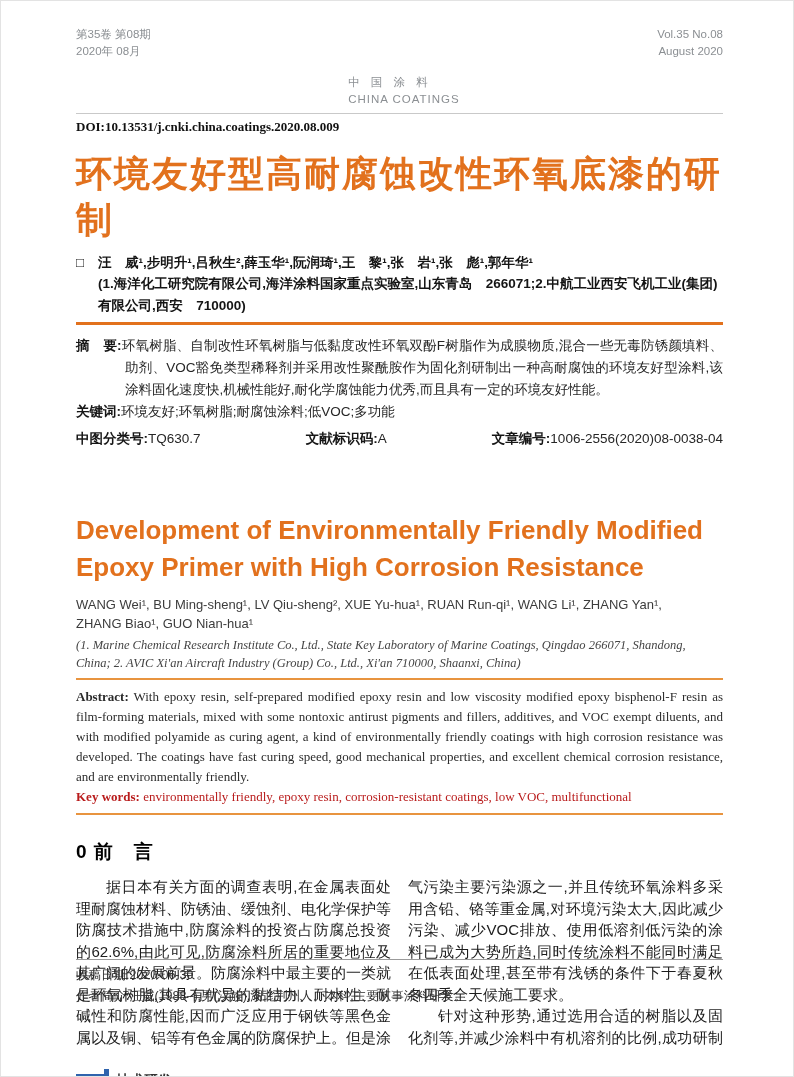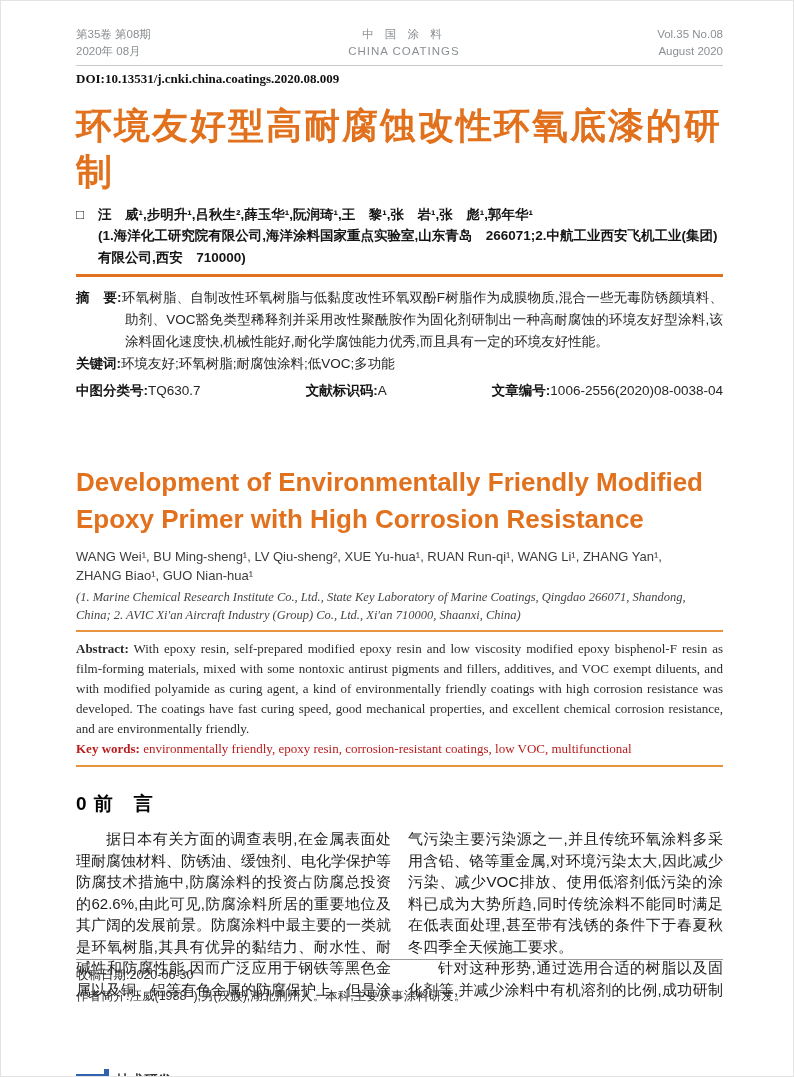--- a/index.html
+++ b/index.html
@@ -6,21 +6,21 @@
   html,body { background:#fff; }
   .page {
     position:relative; width:794px; height:1077px; margin:0 auto;
     background:#ffffff; font-family:"Liberation Sans", sans-serif;
     color:#1f1f1f; overflow:hidden; border:1px solid #e3e3e3;
   }
   .content { position:absolute; left:75px; top:25px; width:647px; }
 
   
   .jheader { display:flex; justify-content:space-between; color:#8b8f93; font-size:11.5px; line-height:17px; }
-  .jheader .cn-center { text-align:center; letter-spacing:4px; }
+  .jheader .cn-center { letter-spacing:4px;margin-top:48px; }
   .jheader .cn-center .en { letter-spacing:1px; }
   .jheader .right { text-align:right; }
   .header-rule { height:1px; background:#c9c9c9; margin-top:5px; }
   .doi { margin-top:5px; font-family:"Liberation Serif", serif; font-weight:bold; font-size:13px; color:#111; }
 
   
   .title-cn { margin-top:16px; color:#e2711d; font-size:36px; line-height:46px; font-weight:bold; letter-spacing:2px; }
 
   
   .byline { margin-top:10px; display:flex; font-size:13.5px; font-weight:bold; color:#151515; line-height:20px; }

